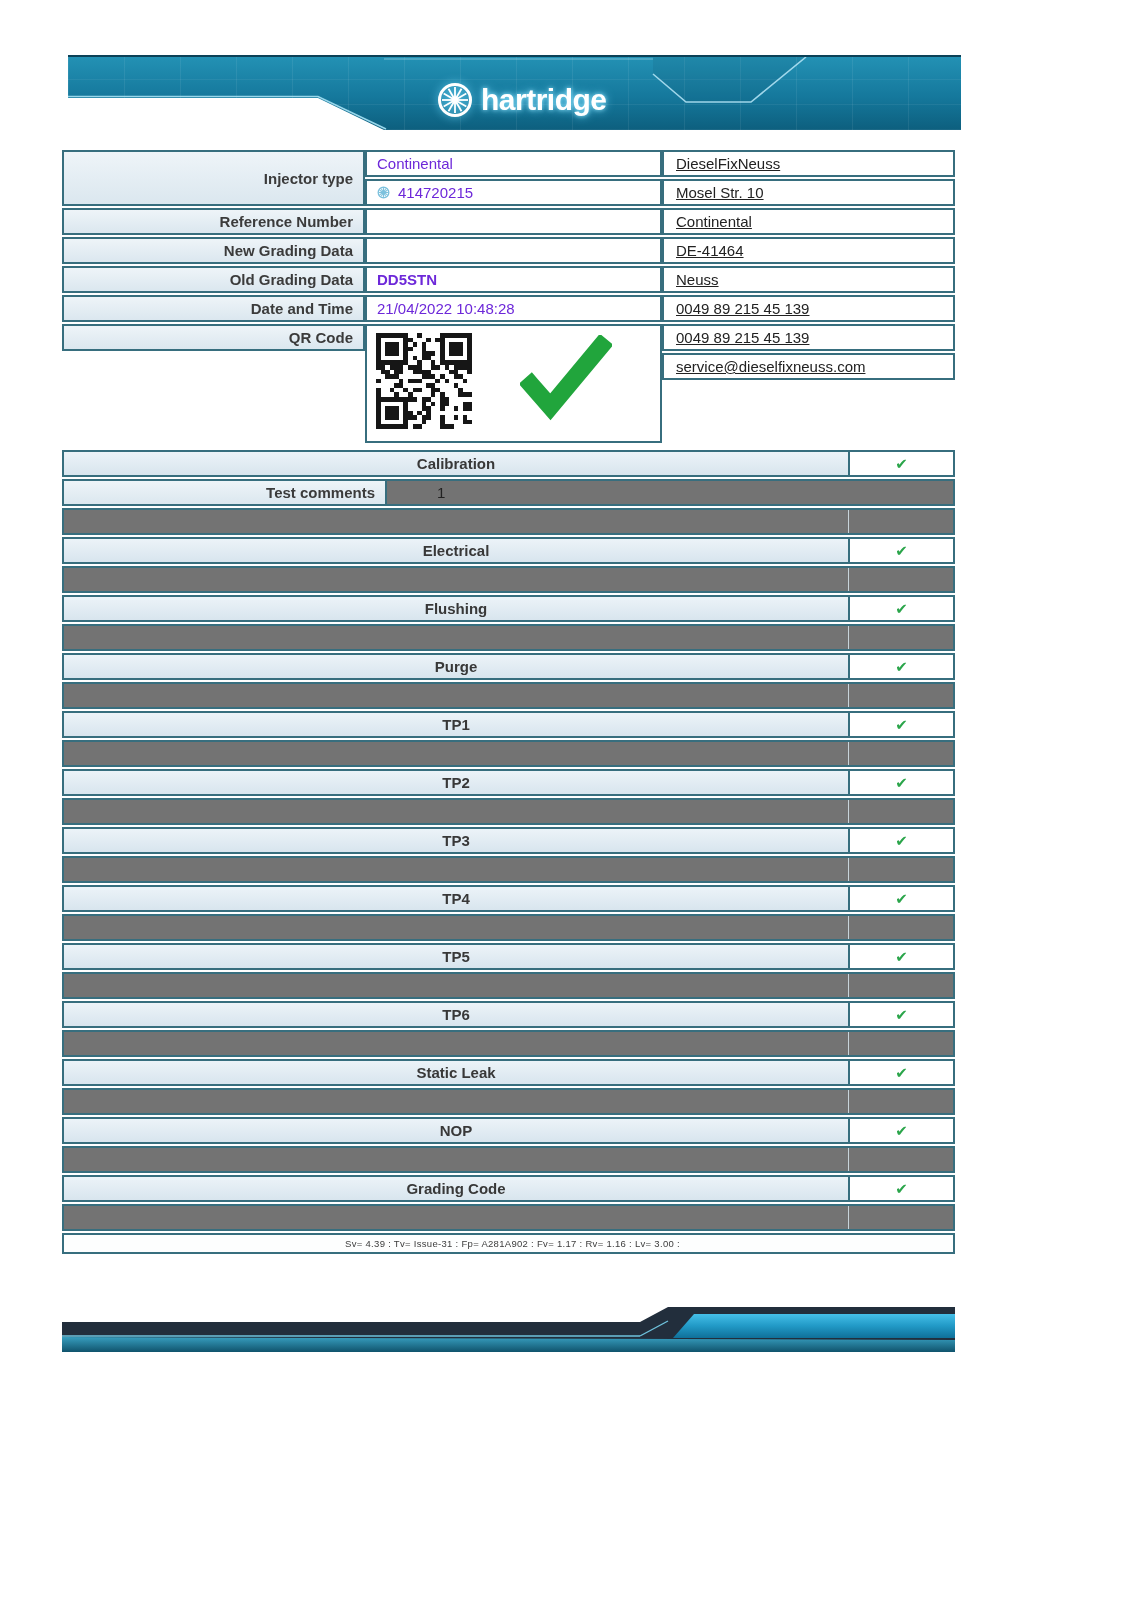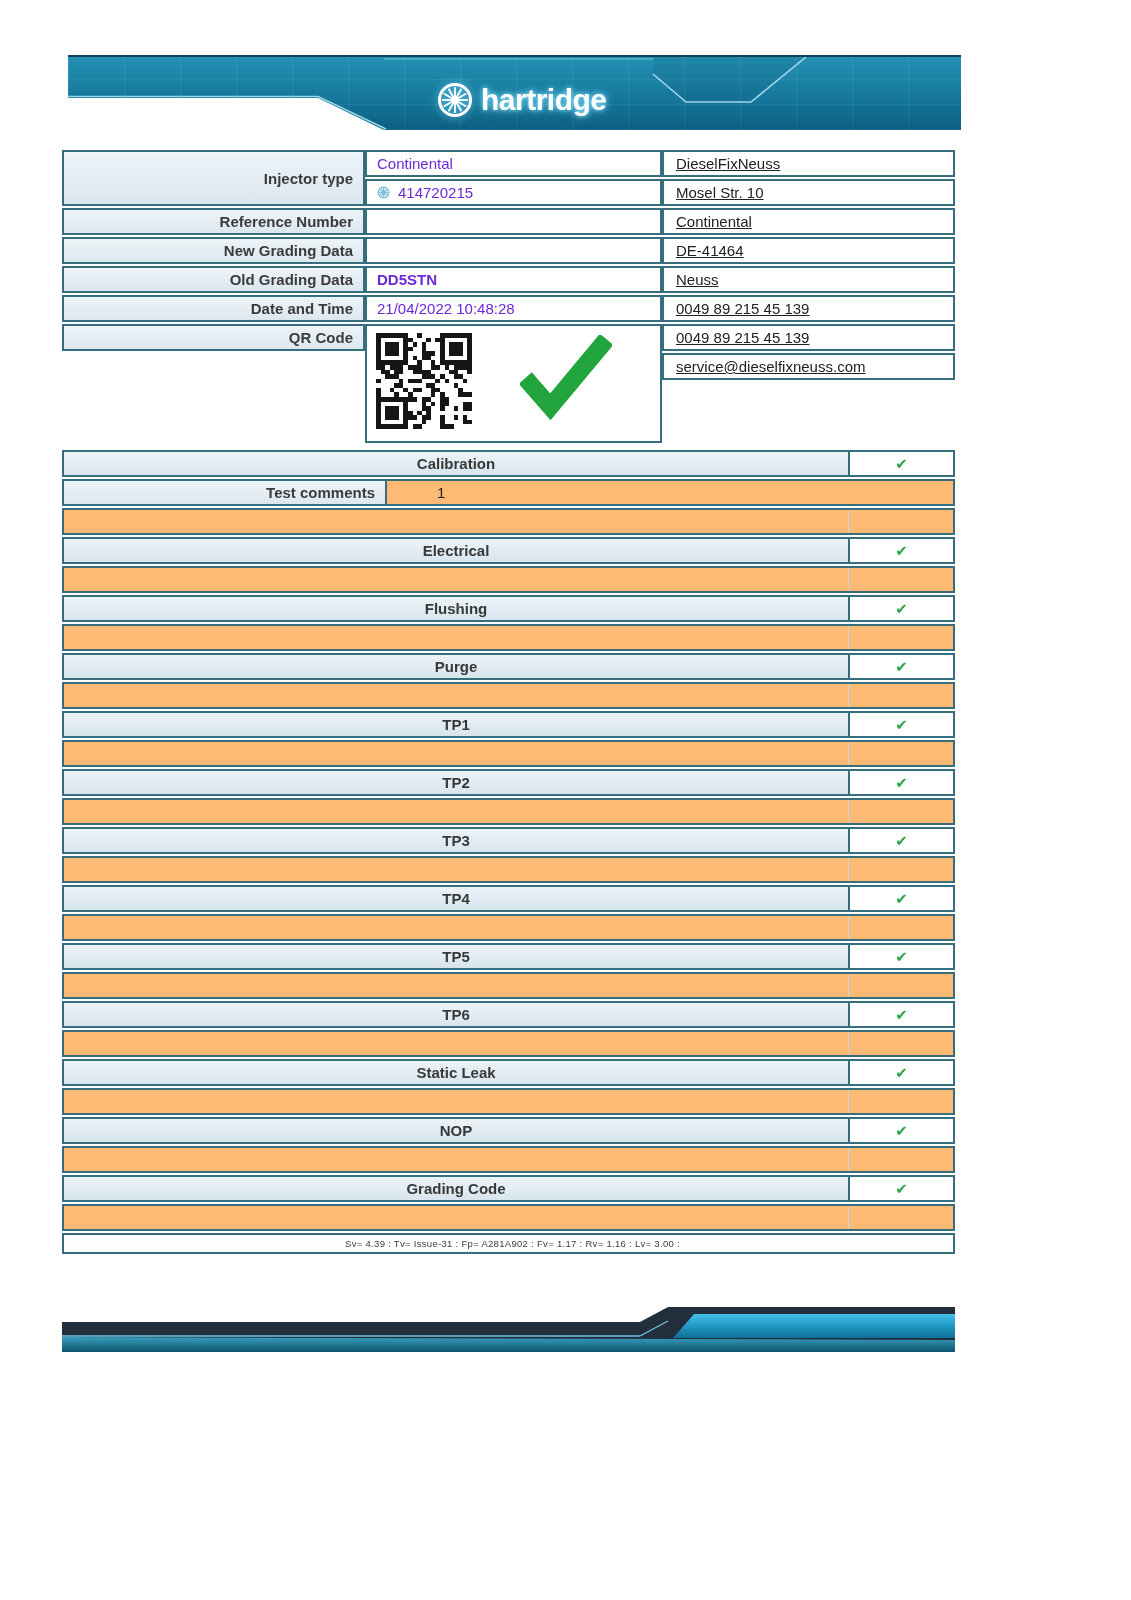--- a/index.html
+++ b/index.html
@@ -37,21 +37,21 @@
   .qr-wrap{display:flex;align-items:flex-start;}
   .qr-grid{display:grid;grid-template-columns:repeat(21,1fr);grid-template-rows:repeat(21,1fr);
            width:96px;height:96px;background:#fff;}
   .qr-grid .qm{background:#161616;}
   .bigcheck{margin-left:48px;margin-top:2px;}
   .mini-wheel{margin-right:8px;}
 
   
   .results{position:absolute;left:62px;top:450px;width:893px;}
   .row{box-sizing:border-box;height:27px;margin-bottom:2px;border:2px solid #376e7e;
-       display:flex;background:#fdba74;}
+       display:flex;background:#737373;}
   .row-header .sec-main{flex:1;background:linear-gradient(180deg,#ecf3f8,#d8e5ee);
        display:flex;align-items:center;justify-content:center;border-right:2px solid #376e7e;}
   .sec-label{font-size:15px;font-weight:bold;color:#383838;}
   .sec-check{width:103px;display:flex;align-items:center;justify-content:center;background:#fff;}
   .check{color:#2aa54a;font-size:15px;font-weight:bold;line-height:1;}
   .row-empty .empty-main{flex:1;border-right:1px solid #c8d4da;}
   .row-empty .empty-check{width:104px;}
   .row-comments .tc-label{box-sizing:border-box;width:323px;background:linear-gradient(180deg,#eef4f8,#dbe7ef);
        display:flex;align-items:center;justify-content:flex-end;padding-right:10px;
        font-size:15px;font-weight:bold;color:#3b3b3b;border-right:2px solid #376e7e;}

